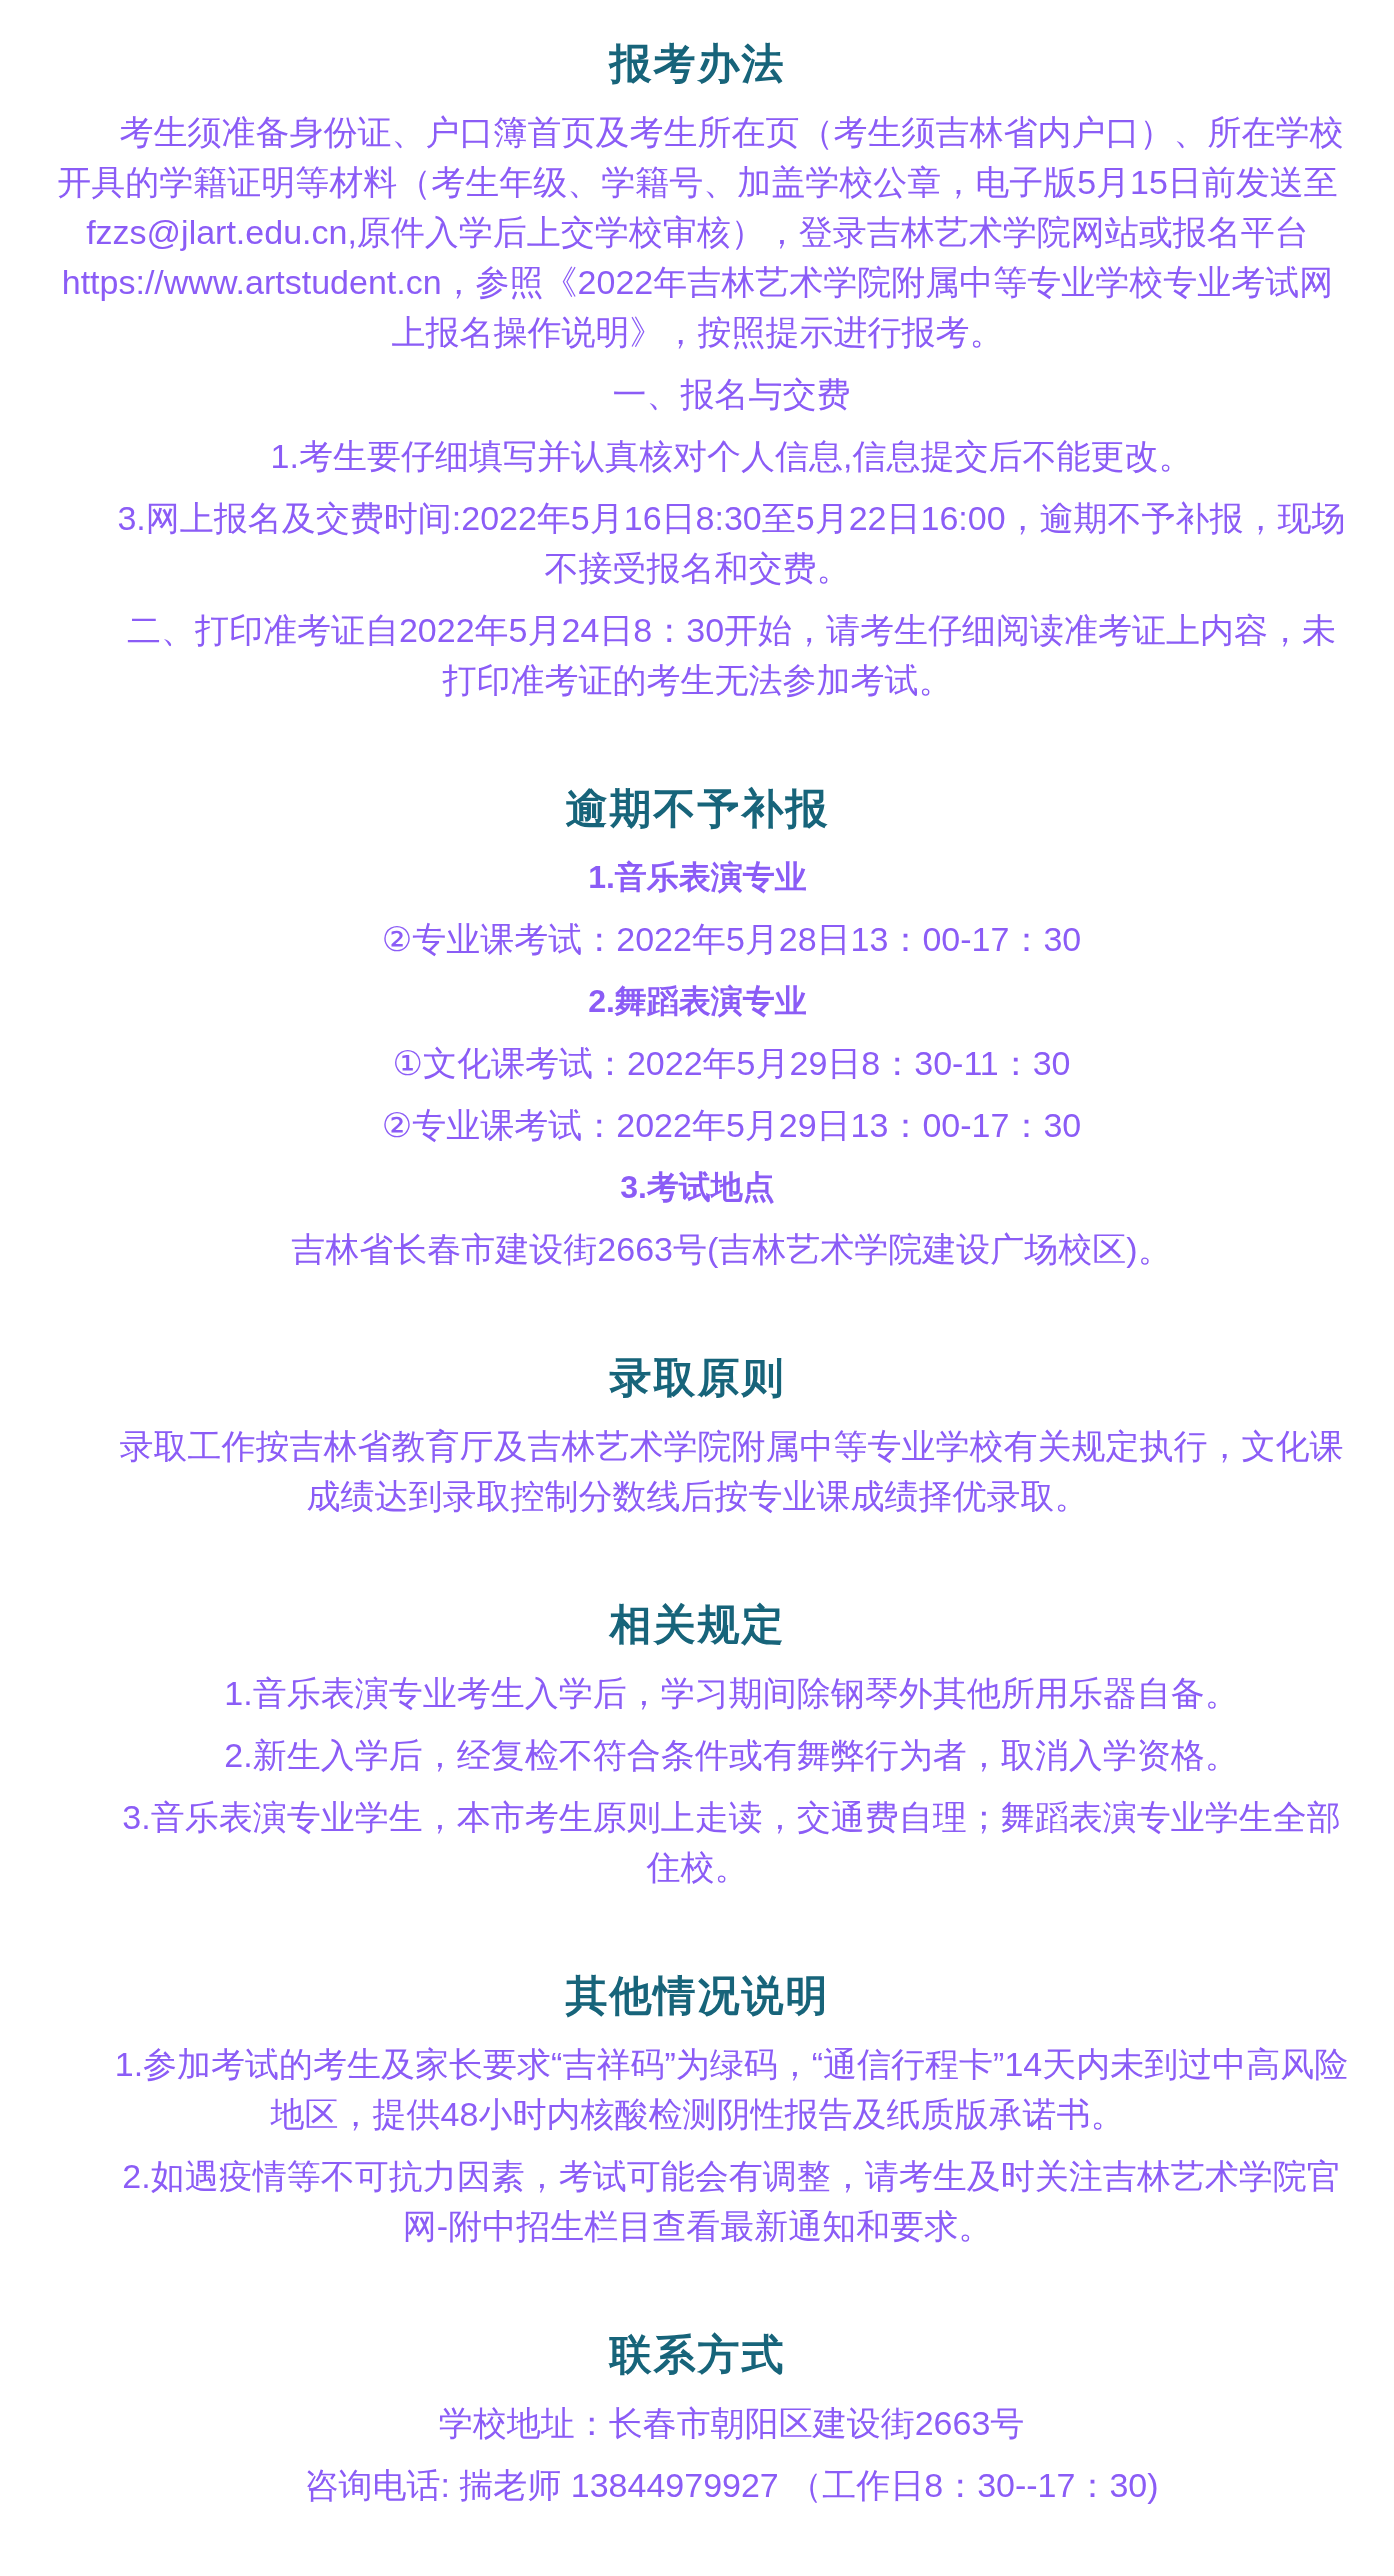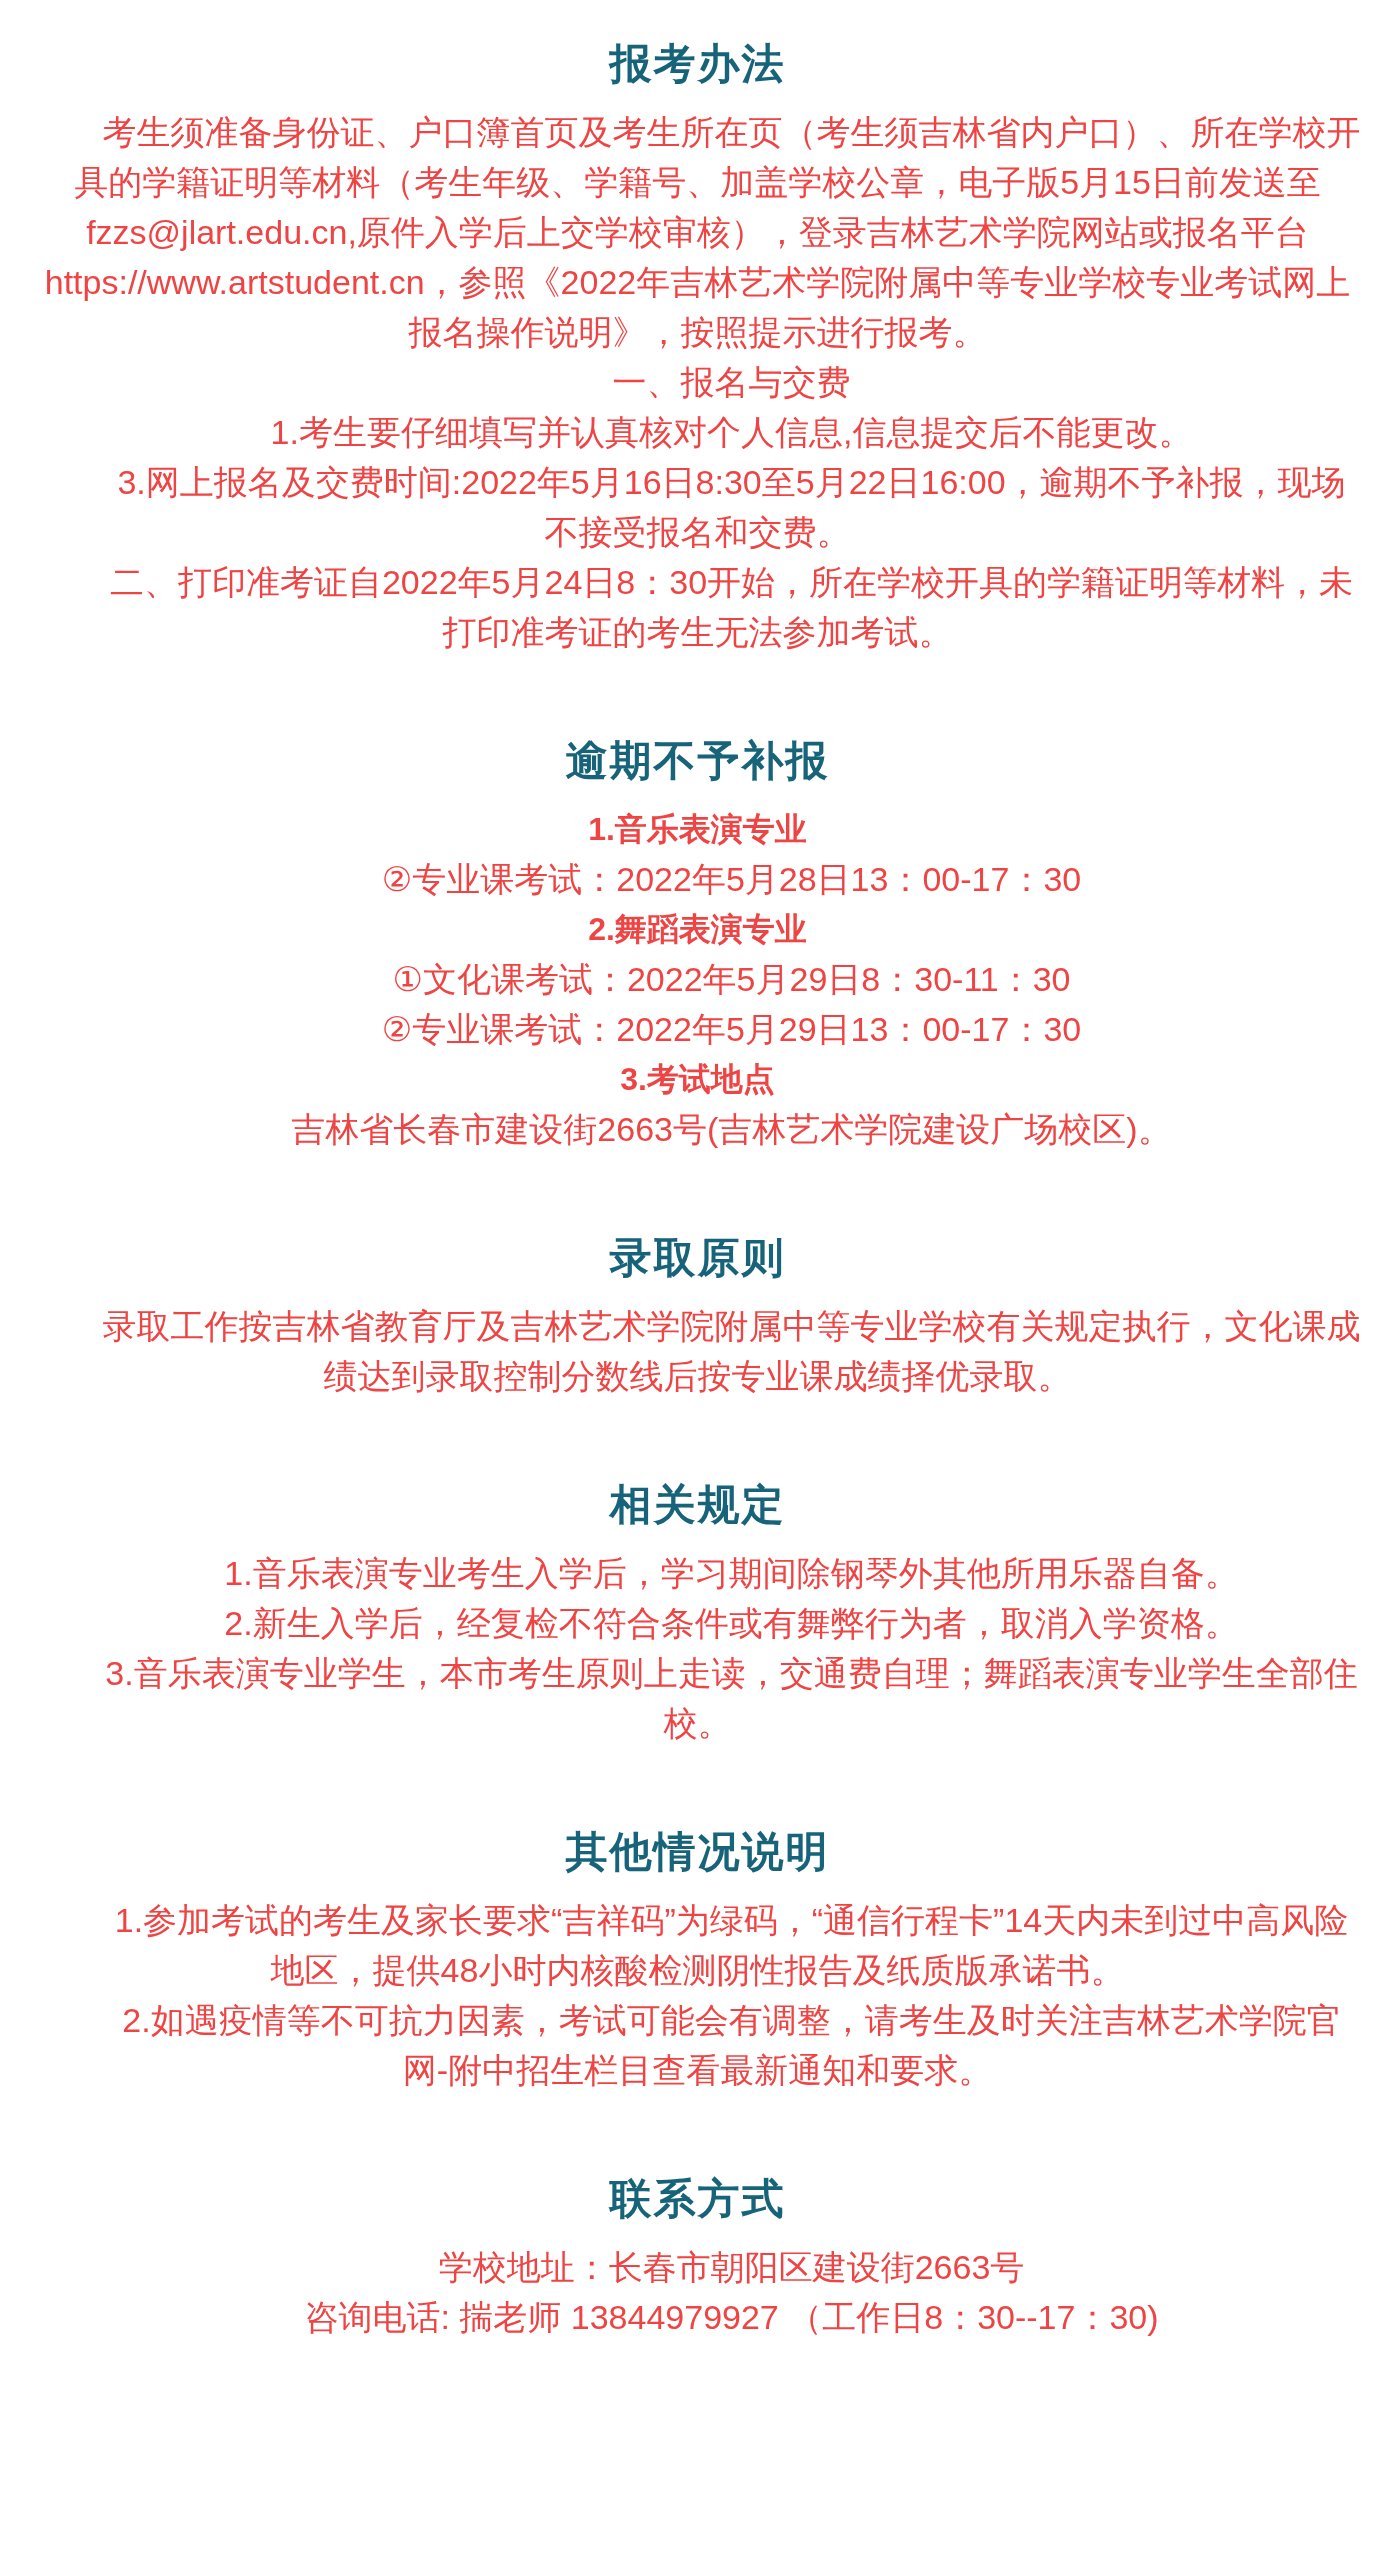--- a/index.html
+++ b/index.html
@@ -28,22 +28,22 @@
     font-size: 42px;
     line-height: 48px;
     font-weight: bold;
     color: #17647a;
     letter-spacing: 2px;
     margin: 0 0 19px 0;
   }
   p {
     font-size: 34px;
     line-height: 50px;
-    margin: 0;
-    color: #ef4444;
+    margin: 12px;
+    color: #8b5cf6;
     word-break: break-word;
   }
   p.para {
     text-indent: 2em;
   }
   p.subhead {
     font-weight: bold;
     font-size: 32px;
     text-indent: 0;
   }
@@ -55,21 +55,21 @@
 <body>
 
 <main class="doc">
 
   <section class="doc-section">
     <h2 class="section-heading">报考办法</h2>
     <p class="para">考生须准备身份证、户口簿首页及考生所在页（考生须吉林省内户口）、所在学校开具的学籍证明等材料（考生年级、学籍号、加盖学校公章，电子版5月15日前发送至fzzs@jlart.edu.cn,原件入学后上交学校审核），登录吉林艺术学院网站或报名平台https://www.artstudent.cn，参照《2022年吉林艺术学院附属中等专业学校专业考试网上报名操作说明》，按照提示进行报考。</p>
     <p class="para">一、报名与交费</p>
     <p class="para">1.考生要仔细填写并认真核对个人信息,信息提交后不能更改。</p>
     <p class="para">3.网上报名及交费时间:2022年5月16日8:30至5月22日16:00，逾期不予补报，现场不接受报名和交费。</p>
-    <p class="para">二、打印准考证自2022年5月24日8：30开始，所在学校开具的学籍证明等材料，未打印准考证的考生无法参加考试。</p>
+    <p class="para">二、打印准考证自2022年5月24日8：30开始，请考生仔细阅读准考证上内容，未打印准考证的考生无法参加考试。</p>
   </section>
 
   <section class="doc-section">
     <h2 class="section-heading">逾期不予补报</h2>
     <p class="subhead">1.音乐表演专业</p>
     <p class="subitem">②专业课考试：2022年5月28日13：00-17：30</p>
     <p class="subhead">2.舞蹈表演专业</p>
     <p class="subitem">①文化课考试：2022年5月29日8：30-11：30</p>
     <p class="subitem">②专业课考试：2022年5月29日13：00-17：30</p>
     <p class="subhead">3.考试地点</p>

